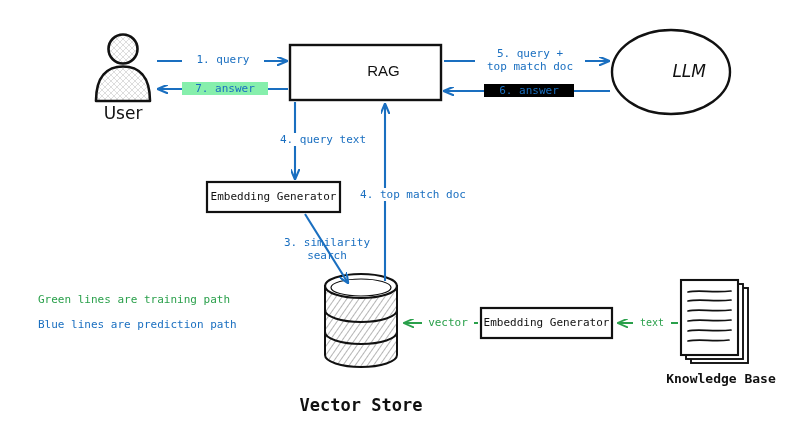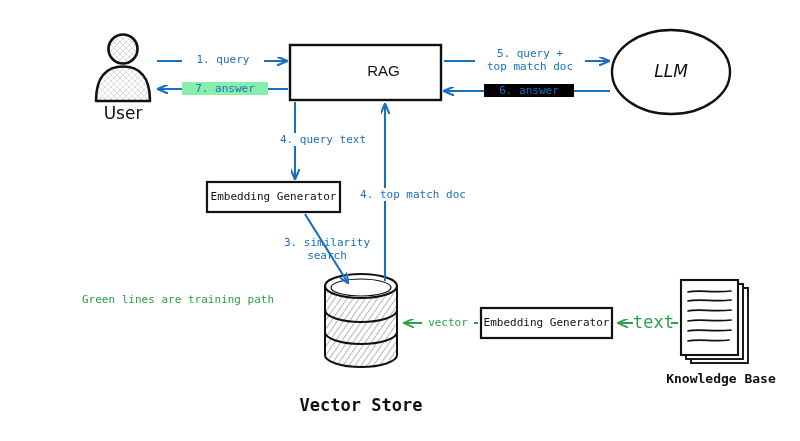--- a/index.html
+++ b/index.html
@@ -146,21 +146,21 @@
 
     <line x1="478" y1="323" x2="404" y2="323" stroke="#2aa04b" stroke-width="1.9" marker-end="url(#arrow-green)"></line>
 
     <line x1="678" y1="323" x2="618" y2="323" stroke="#2aa04b" stroke-width="1.9" marker-end="url(#arrow-green)"></line>
   </svg>
 
   <div class="node-label" style="left:88px; top:103px; width:70px; font-size:17px; font-family:'DejaVu Sans', sans-serif;">User</div>
 
   <div class="box-text" style="left:290px; top:62px; width:151px; font-size:15px; font-family:'Liberation Sans', sans-serif;margin-left:18px;">RAG</div>
 
-  <div class="node-label" style="left:636px; top:61px; width:70px; font-size:17px; font-family:'DejaVu Sans', sans-serif; font-style:italic;">LLM</div>
+  <div class="node-label" style="left:636px; top:61px; width:70px; font-size:17px; font-family:'DejaVu Sans', sans-serif; font-style:italic;text-align:right;">LLM</div>
 
   <div class="box-text" style="left:207px; top:190px; width:133px; font-size:11px;">Embedding Generator</div>
 
   <div class="box-text" style="left:481px; top:316px; width:131px; font-size:11px;">Embedding Generator</div>
 
   <div class="node-label" style="left:296px; top:395px; width:130px; font-size:17px; font-weight:bold;">Vector Store</div>
 
   <div class="node-label" style="left:641px; top:371px; width:160px; font-size:13px; font-weight:bold;">Knowledge Base</div>
 
   <div class="edge-label blue-text" style="left:182px; top:53px; width:82px; font-size:11px; background:#ffffff;">1. query</div>
@@ -174,18 +174,19 @@
 
   <div class="edge-label blue-text" style="left:265px; top:133px; width:116px; font-size:11px; background:#ffffff;">4. query text</div>
 
   <div class="edge-label blue-text" style="left:272px; top:236px; width:110px; font-size:11px;">3. similarity</div>
   <div class="edge-label blue-text" style="left:272px; top:249px; width:110px; font-size:11px;">search</div>
 
   <div class="edge-label blue-text" style="left:345px; top:188px; width:136px; font-size:11px; background:#ffffff;">4. top match doc</div>
 
   <div class="edge-label green-text" style="left:422px; top:316px; width:52px; font-size:11px; background:#ffffff;">vector</div>
 
-  <div class="edge-label green-text" style="left:633px; top:316px; width:38px; font-size:17px; background:#ffffff;">text</div>
+  <div class="edge-label green-text" style="left:633px; top:316px; width:38px; font-size:10px; background:#ffffff;">text</div>
 
-  <div class="legend-line green-text" style="left:38px; top:293px;margin-left:44px;">Green lines are training path</div>
+  <div class="legend-line green-text" style="left:38px; top:293px;">Green lines are training path</div>
 
+  <div class="legend-line blue-text" style="left:38px; top:318px;">Blue lines are prediction path</div>
 
 </div>
 
 </body></html>

